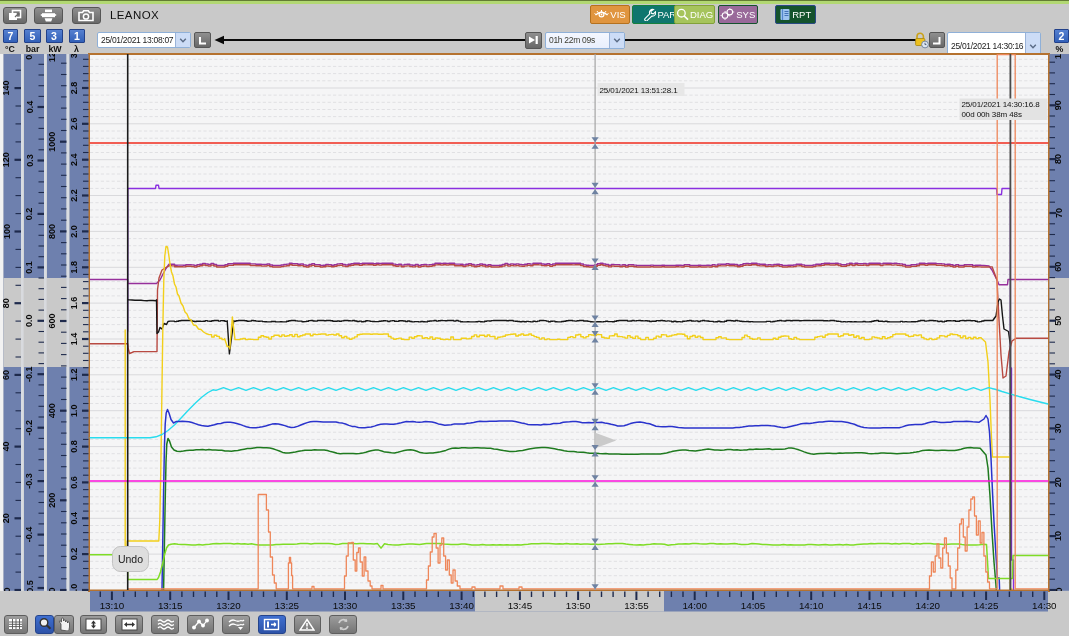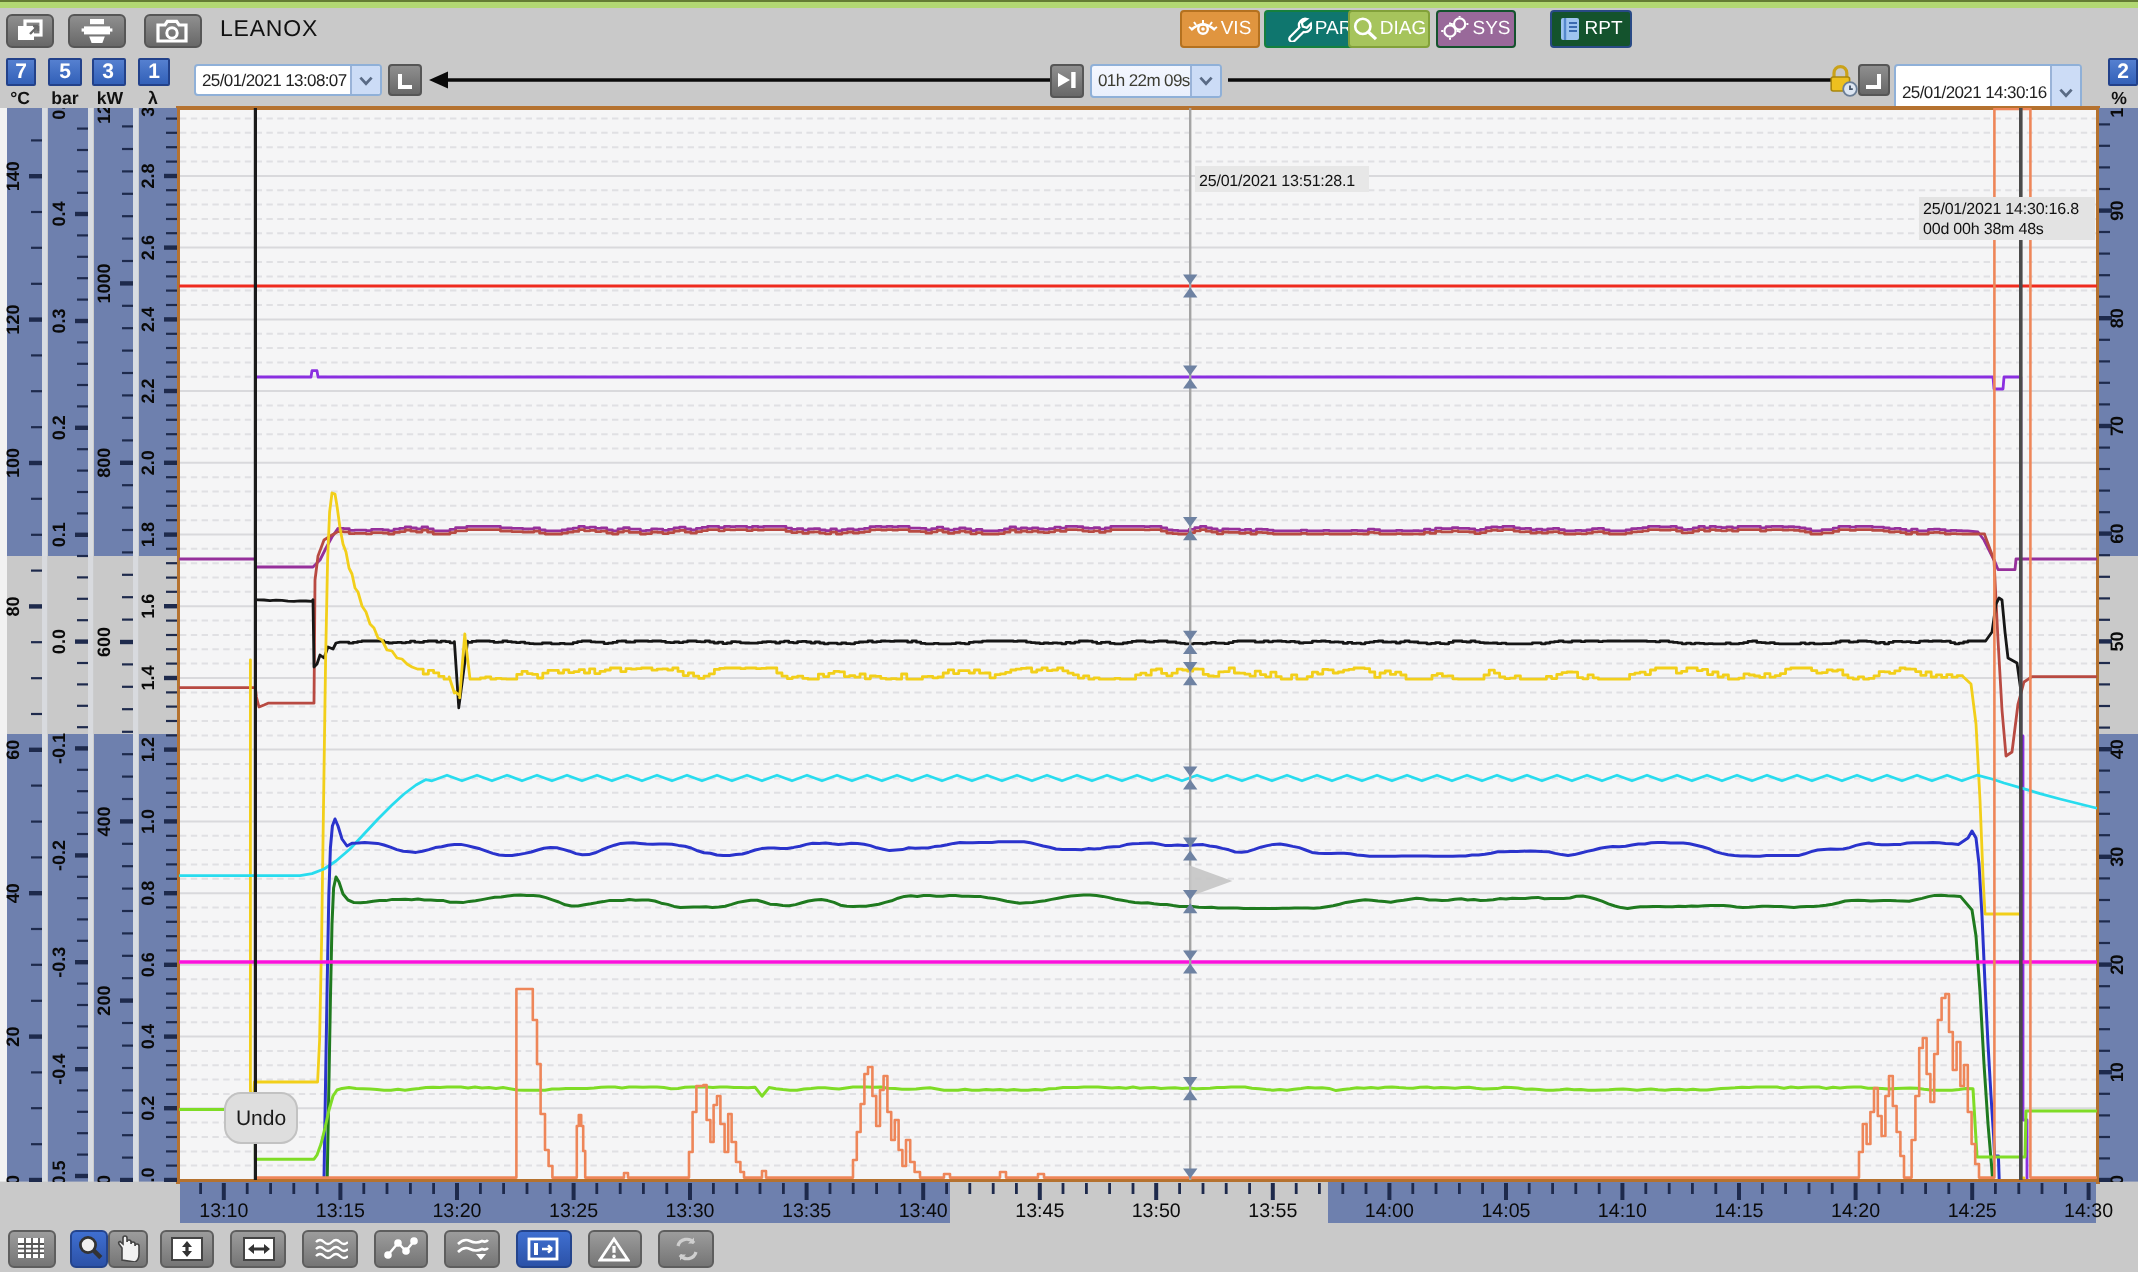--- a/index.html
+++ b/index.html
@@ -84,21 +84,21 @@
     <line x1="222" y1="40" x2="531" y2="40" stroke="#0a0a0a" stroke-width="1.8"></line>
     <polygon points="214.5,40 224,35.8 224,44.2" fill="#0a0a0a"></polygon>
     <line x1="614" y1="40" x2="917" y2="40" stroke="#0a0a0a" stroke-width="1.8"></line>
   </svg>
 <div class="gbtn" style="left:524.5px;top:32px;width:17.5px;height:16.5px;border-radius:2px">
     <svg width="11" height="10" viewBox="0 0 11 10">
       <polygon points="1,1.5 7,5 1,8.5" fill="#fff"></polygon>
       <rect x="7.6" y="1" width="2.2" height="8" fill="#fff"></rect>
     </svg>
   </div>
-<div class="combo" style="left:545px;top:32px;width:66px;height:16.5px;background:linear-gradient(#f4f7ff,#e9effc)">
+<div class="combo" style="left:545px;top:32px;width:80px;height:16.5px;background:linear-gradient(#f4f7ff,#e9effc)">
     <span class="tx" style="color:#3c3c32">01h 22m 09s</span>
     <span class="ar">
       <svg width="8" height="5" viewBox="0 0 8 5">
         <path d="M1.2 0.8 L4 3.8 L6.8 0.8" fill="none" stroke="#5a6b85" stroke-width="1.4"></path>
       </svg>
     </span>
   </div>
 <svg class="abs" style="left:913px;top:31px" width="16" height="18" viewBox="0 0 16 18">
     <path d="M4 8 v-2.5 a3.2 3.2 0 0 1 6.4 0 V8" fill="none" stroke="#caa21a" stroke-width="1.6"></path>
     <rect x="2.6" y="7.5" width="9.2" height="7" rx="1" fill="#edc01f" stroke="#a8860e" stroke-width="0.8"></rect>

